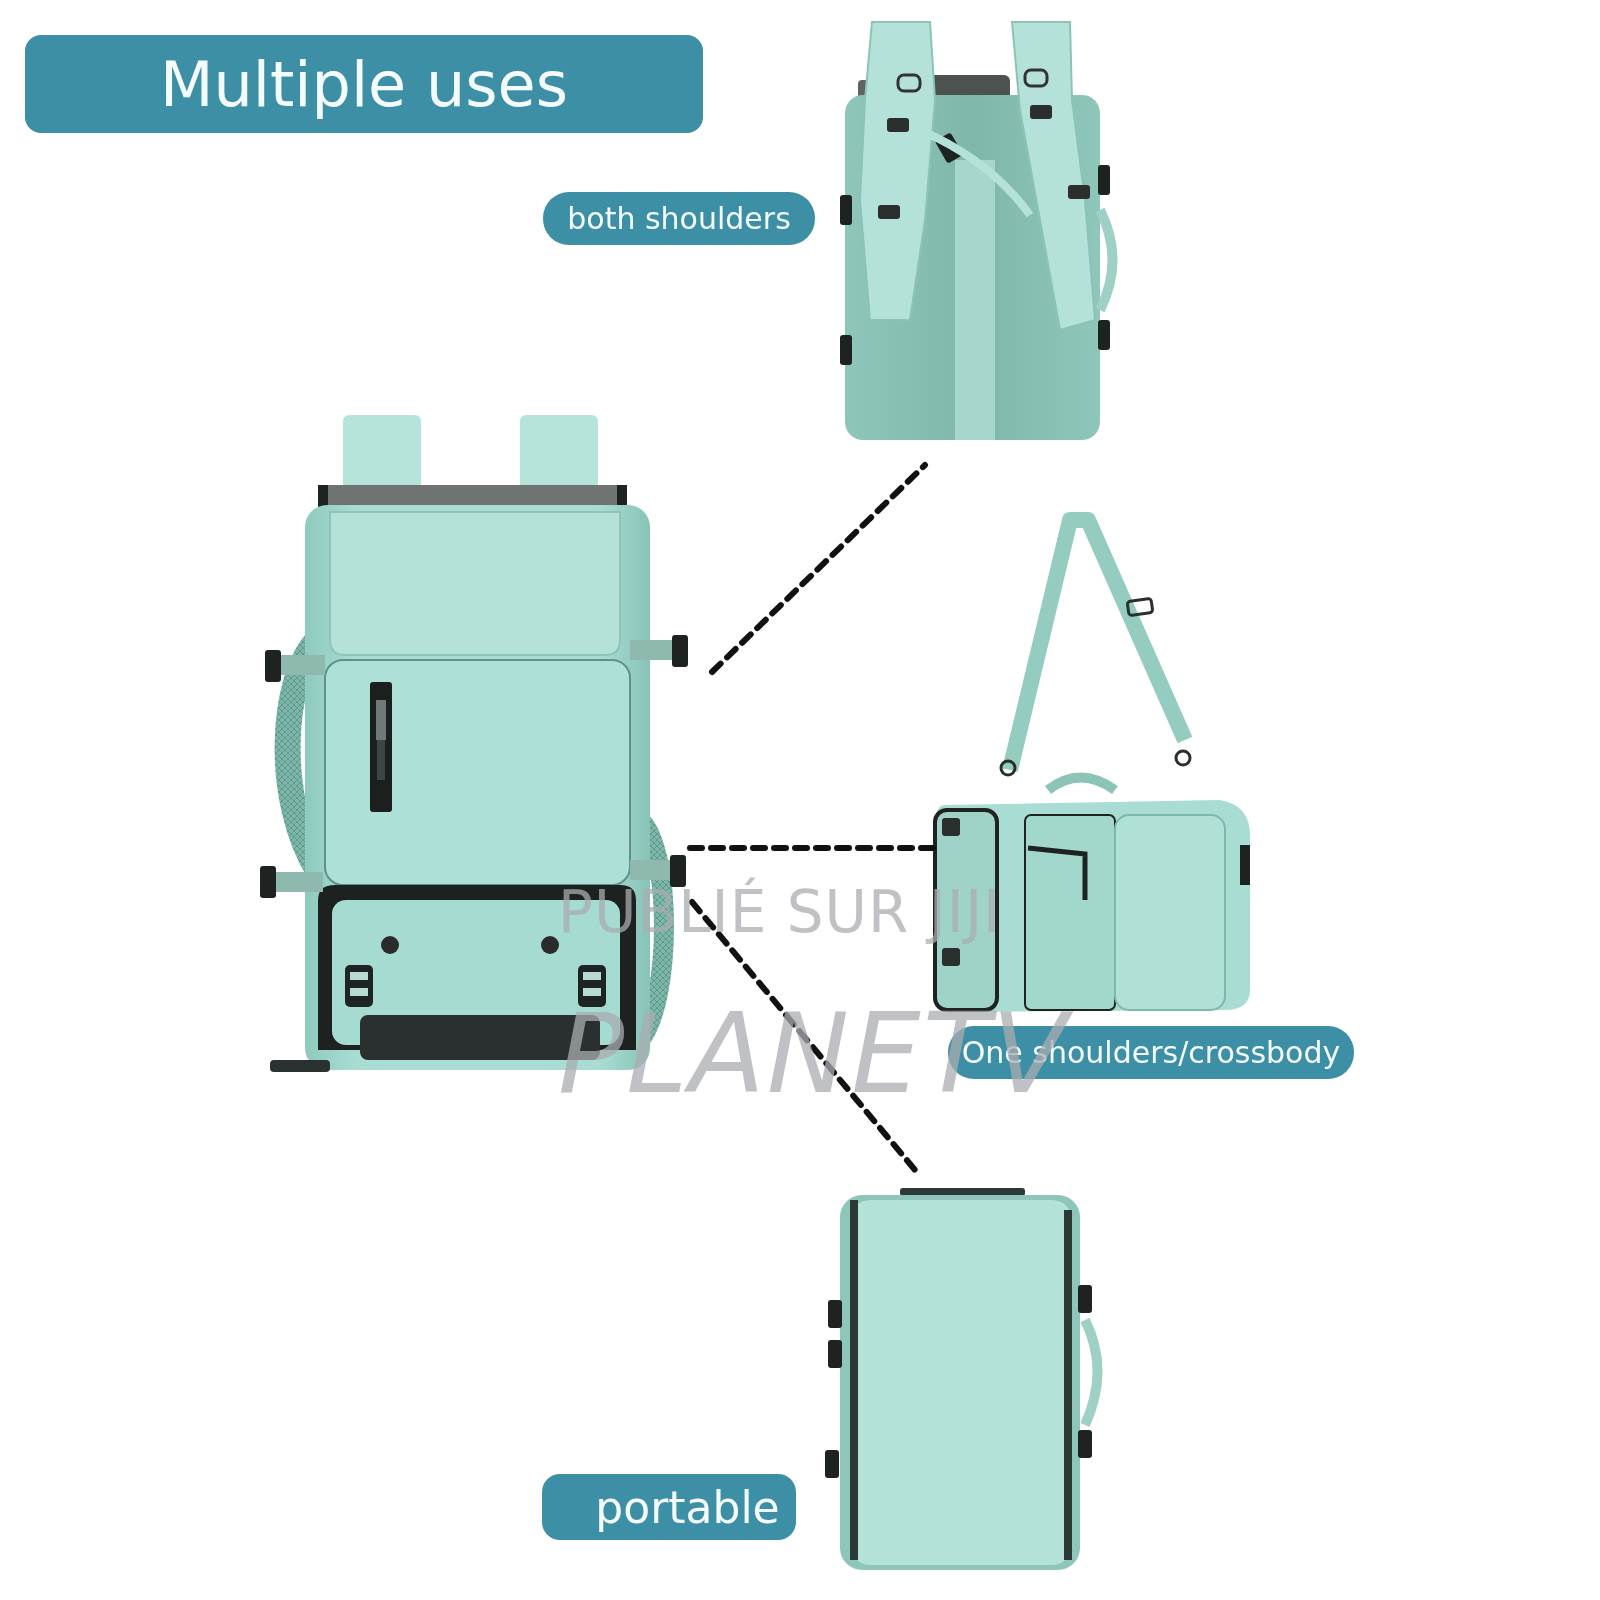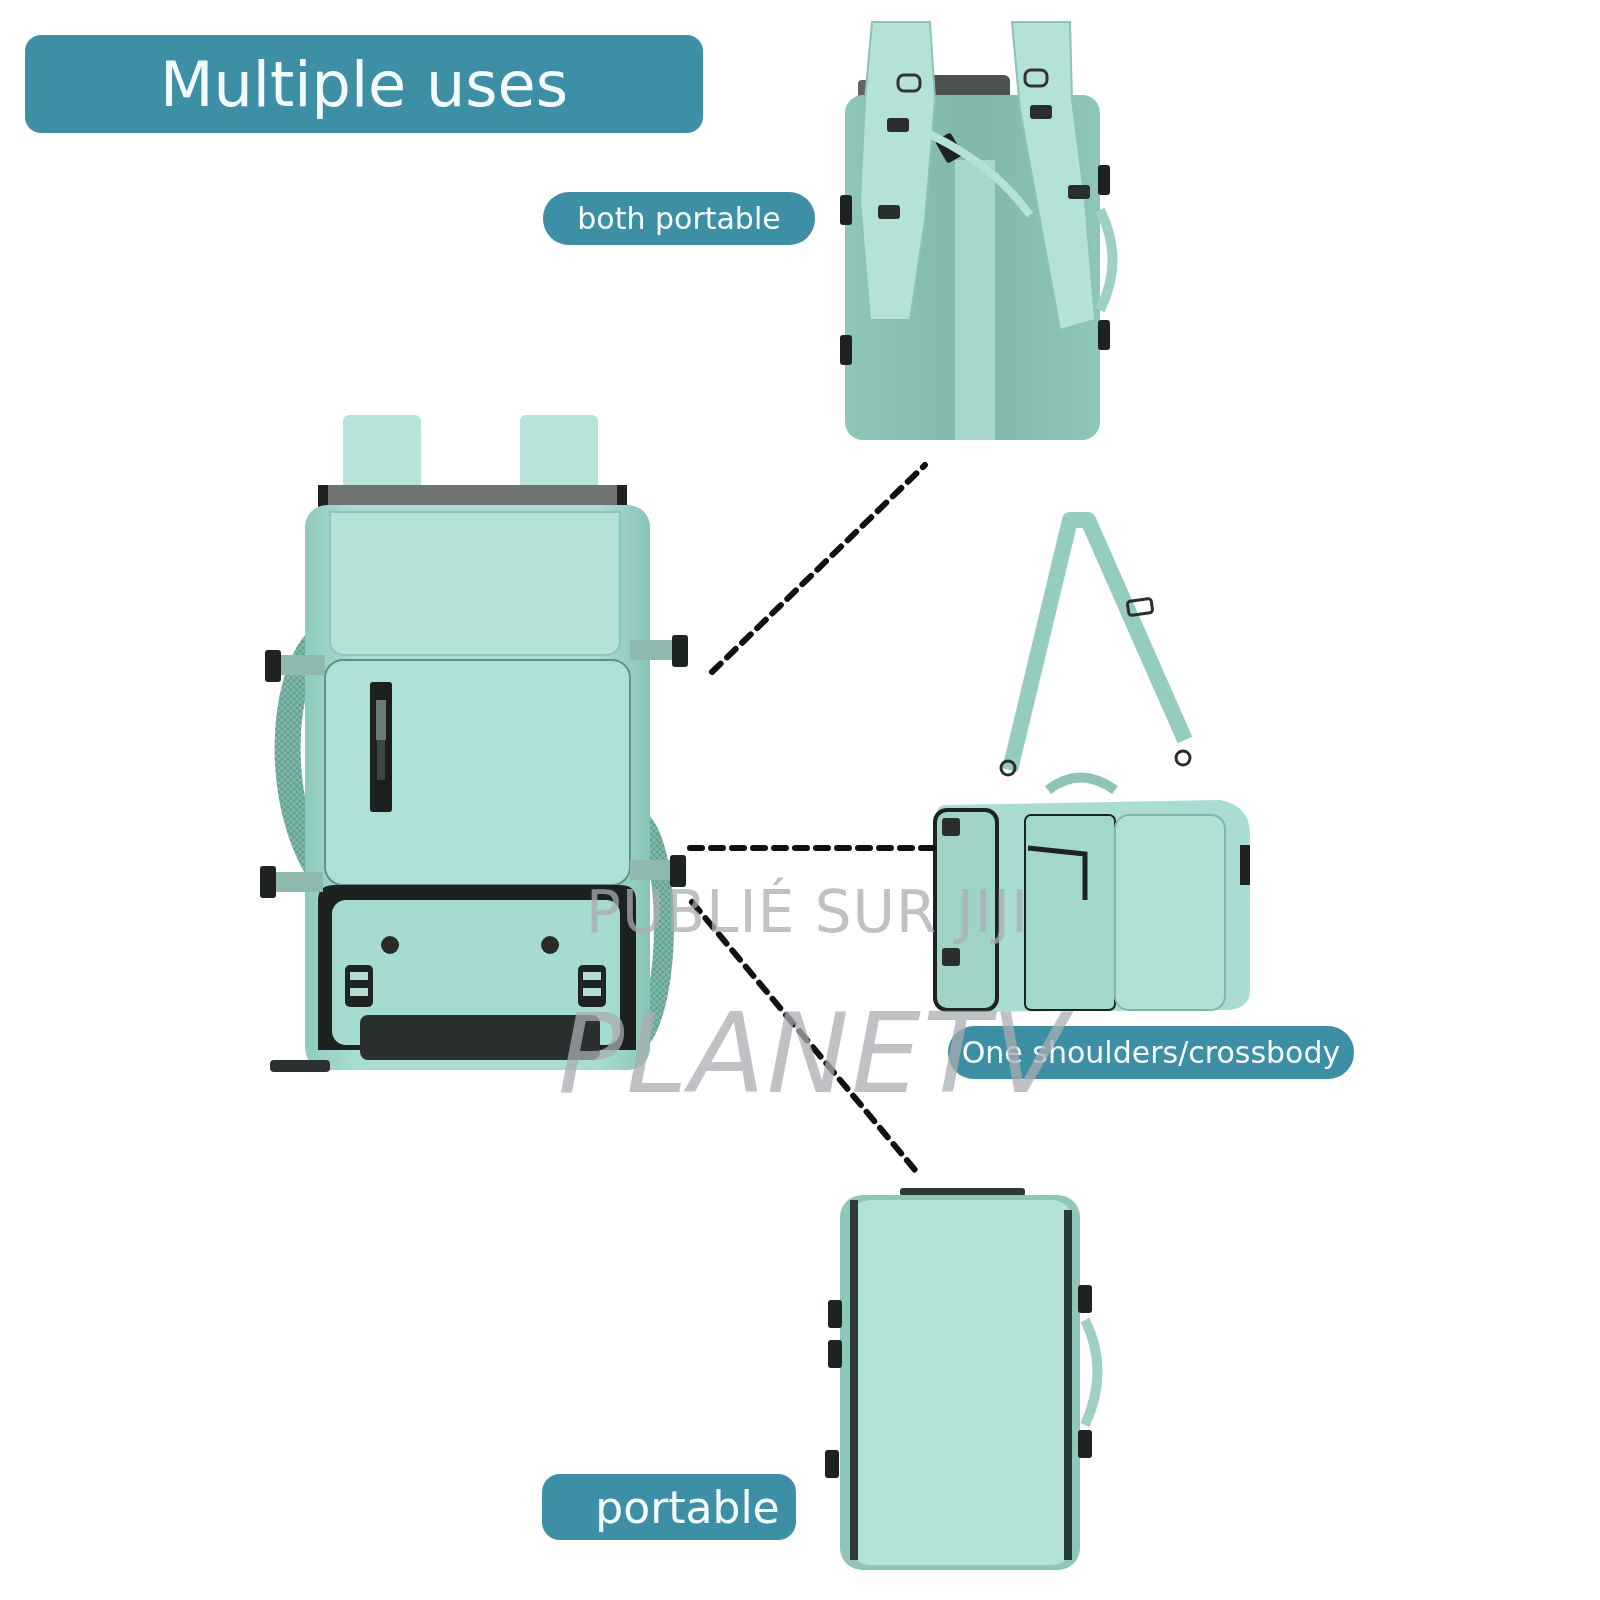--- a/index.html
+++ b/index.html
@@ -21,21 +21,21 @@
     .title-pill { left: 25px; top: 35px; width: 678px; height: 98px; border-radius: 16px; font-size: 62px; text-align: center; }
     .both-pill { left: 543px; top: 192px; width: 272px; height: 53px; border-radius: 26px; font-size: 30px; }
     .one-pill { left: 948px; top: 1026px; width: 406px; height: 53px; border-radius: 26px; font-size: 30px; }
     .port-pill { left: 542px; top: 1474px; width: 254px; height: 66px; border-radius: 18px; font-size: 44px; padding-left: 37px; }
     svg.art { position: absolute; left: 0; top: 0; }
     .watermark {
       position: absolute; color: rgba(170,172,176,0.75);
       font-family: "DejaVu Sans", "Liberation Sans", sans-serif;
       white-space: nowrap; pointer-events: none;
     }
-    .wm1 { left: 558px; top: 878px; font-size: 58px; letter-spacing: 1px; margin-left: 28px; }
+    .wm1 { left: 558px; top: 878px; font-size: 58px; letter-spacing: 1px; }
     .wm2 { left: 558px; top: 990px; font-size: 110px; letter-spacing: 2px; font-style: italic; }
   </style>
 </head>
 <body>
 
 <svg class="art" width="1600" height="1600" viewBox="0 0 1600 1600">
   <defs>
     <linearGradient id="gBody" x1="0" y1="0" x2="1" y2="0">
       <stop offset="0" stop-color="#8fcabe"></stop>
       <stop offset="0.15" stop-color="#a9ddd4"></stop>
@@ -171,21 +171,21 @@
     <line x1="690" y1="848" x2="942" y2="848"></line>
     <line x1="692" y1="902" x2="915" y2="1170"></line>
   </g>
 </svg>
 
 <div class="pill title-pill">
   <span>Multiple uses</span>
 </div>
 
 <div class="pill both-pill">
-  <span>both portable</span>
+  <span>both shoulders</span>
 </div>
 
 <div class="pill one-pill">
   <span>One shoulders/crossbody</span>
 </div>
 
 <div class="pill port-pill">
   <span>portable</span>
 </div>
 

